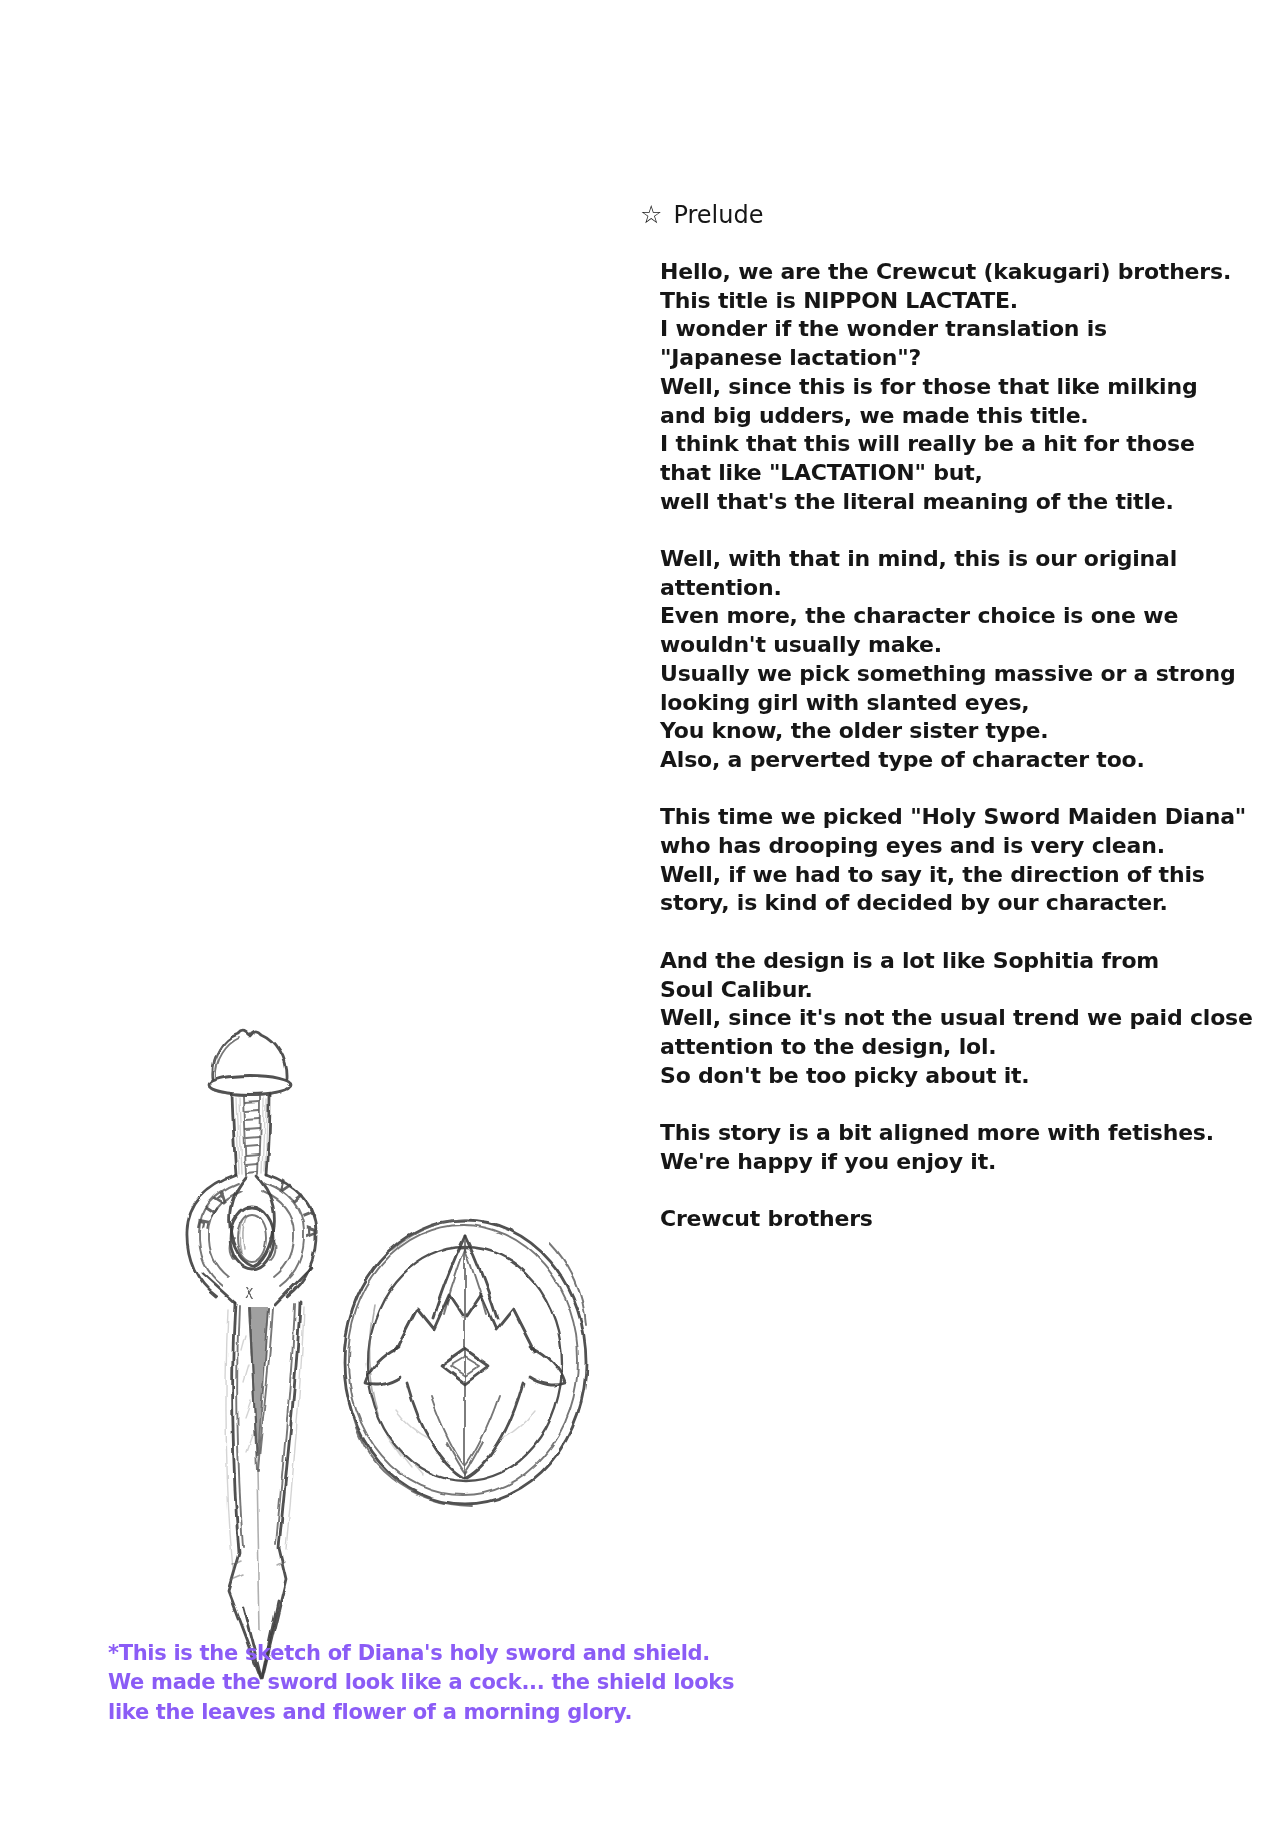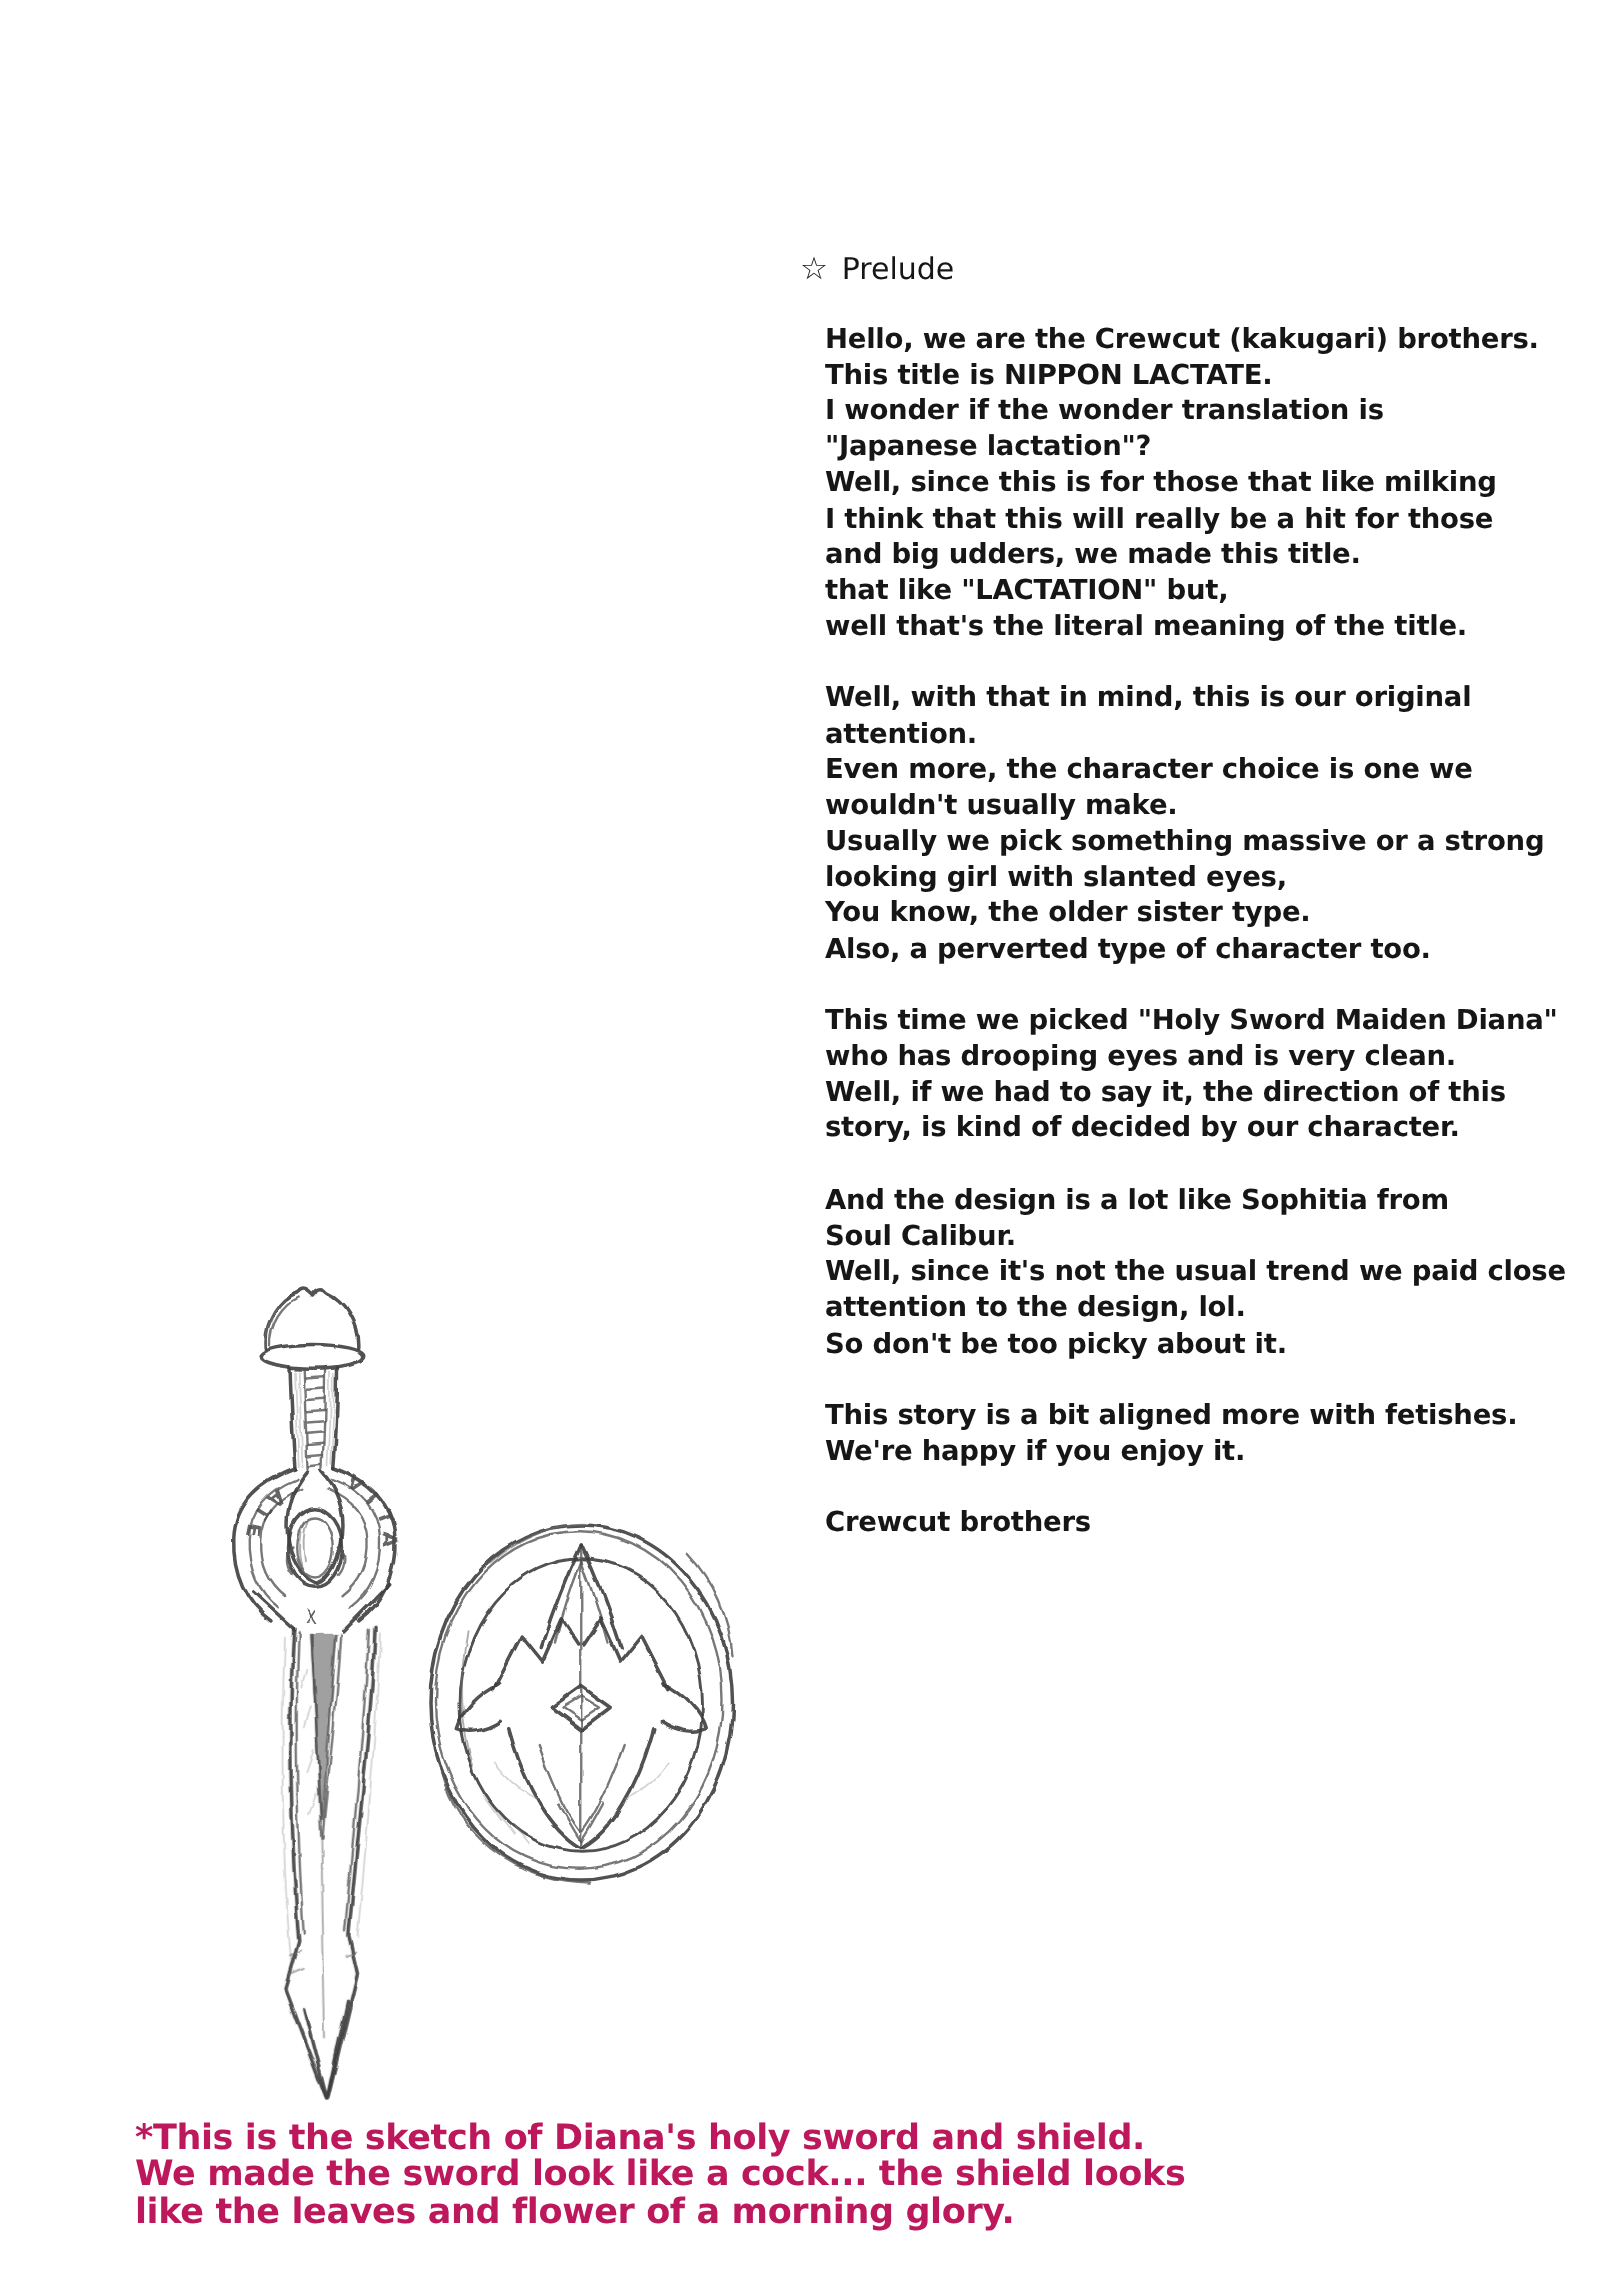--- a/index.html
+++ b/index.html
@@ -23,22 +23,22 @@
 
   .body-col{
     position:absolute;left:660px;top:258px;width:610px;
     font-size:22px;letter-spacing:-0.2px;color:#161616;
   }
   .line{line-height:28.7px;white-space:nowrap;font-weight:bold;}
   .para{margin:0 0 28.7px 0;}
   .para.gap-lg{margin-top:14px;}
 
   .footnote{
-    position:absolute;left:108px;top:1695px;
-    font-size:28px;letter-spacing:-0.3px;color:#be185d;
+    position:absolute;left:108px;top:1639px;
+    font-size:21px;letter-spacing:-0.3px;color:#8b5cf6;
   }
   .footnote .line{line-height:29.3px;}
 
   svg.sketch{position:absolute;left:95px;top:1005px;pointer-events:none;}
   .s1{stroke:#3d3d3d;stroke-width:2.8;fill:none;stroke-linecap:round;stroke-linejoin:round;opacity:.9;}
   .s2{stroke:#555555;stroke-width:1.9;fill:none;stroke-linecap:round;stroke-linejoin:round;opacity:.8;}
   .s3{stroke:#6f6f6f;stroke-width:1.6;fill:none;stroke-linecap:round;opacity:.55;}
   .s4{stroke:#8f8f8f;stroke-width:1.4;fill:none;stroke-linecap:round;opacity:.38;}
   .fillDark{fill:#3f3f3f;opacity:.5;stroke:none;}
   .engrave{font-family:"DejaVu Sans",sans-serif;font-size:16px;font-weight:bold;fill:#4a4a4a;opacity:.85;letter-spacing:7px;}
@@ -53,22 +53,22 @@
     <span class="star">☆</span><span>Prelude</span>
   </div>
 
   <div class="body-col">
       <div class="para">
         <div class="line">Hello, we are the Crewcut (kakugari) brothers.</div>
         <div class="line">This title is NIPPON LACTATE.</div>
         <div class="line">I wonder if the wonder translation is</div>
         <div class="line">"Japanese lactation"?</div>
         <div class="line">Well, since this is for those that like milking</div>
+        <div class="line">and big udders, we made this title.</div>
         <div class="line">I think that this will really be a hit for those</div>
-        <div class="line">and big udders, we made this title.</div>
         <div class="line">that like "LACTATION" but,</div>
         <div class="line">well that's the literal meaning of the title.</div>
       </div>
       <div class="para">
         <div class="line">Well, with that in mind, this is our original</div>
         <div class="line">attention.</div>
         <div class="line">Even more, the character choice is one we</div>
         <div class="line">wouldn't usually make.</div>
         <div class="line">Usually we pick something massive or a strong</div>
         <div class="line">looking girl with slanted eyes,</div>

